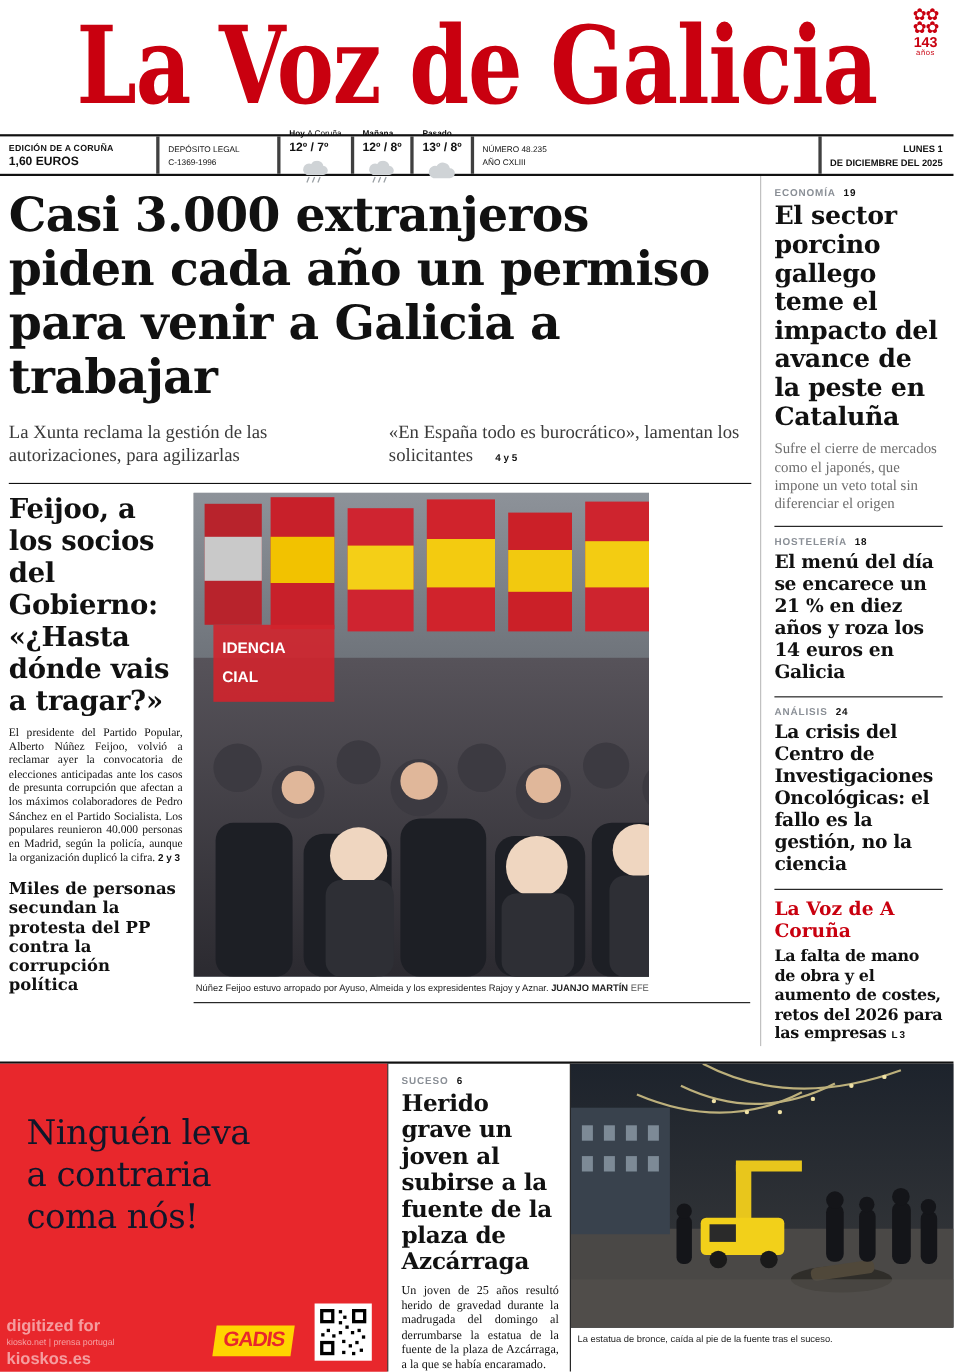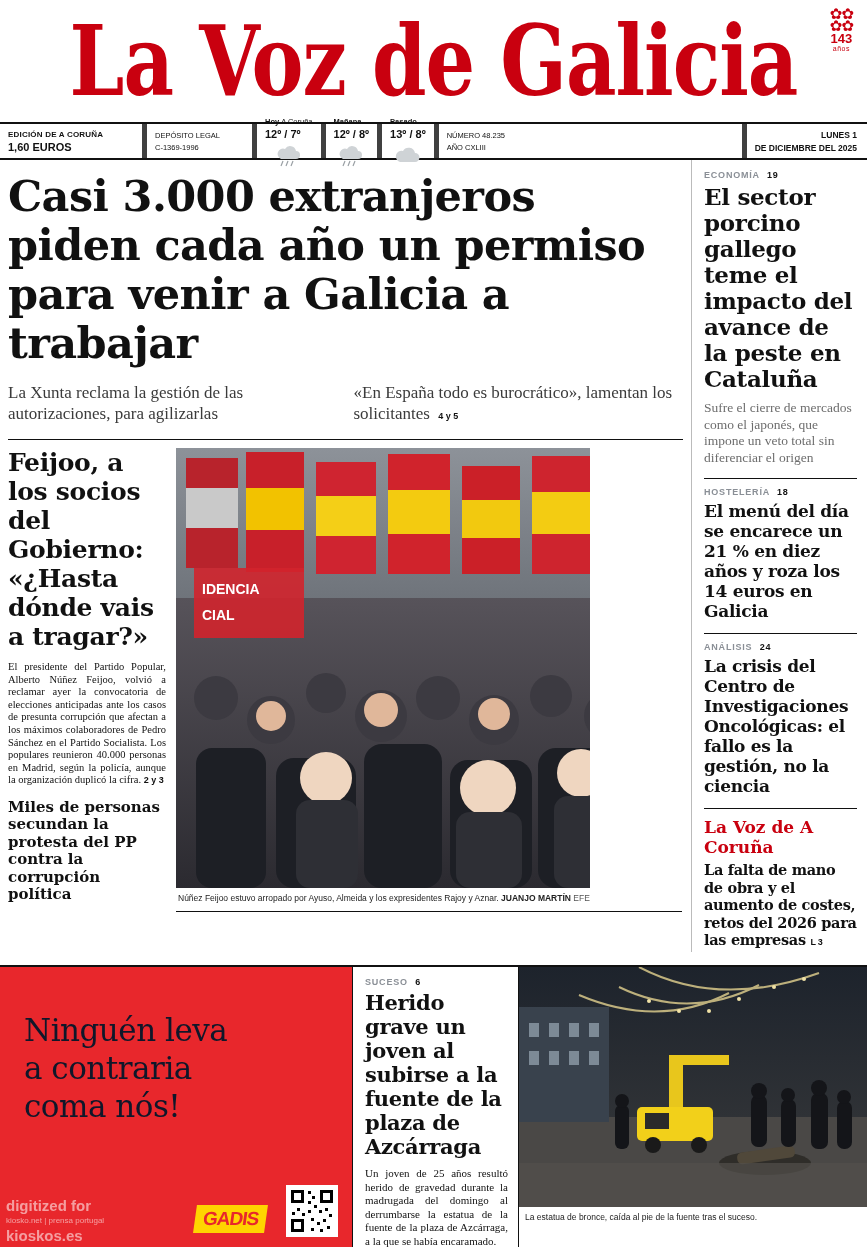--- a/index.html
+++ b/index.html
@@ -42,21 +42,21 @@
   .infobar {
     border-top: 2px solid #111;
     border-bottom: 2px solid #111;
     height: 38px;
     display: flex; align-items: stretch;
     font-family: "Liberation Sans", sans-serif;
     font-size: 8px;
     color: #111;
   }
   .infocell { display:flex; flex-direction:column; justify-content:center; padding: 0 8px; }
-  .infocell + .infocell { border-left: 5px solid #404040; }
+  .infocell + .infocell { border-left: 3px solid #404040; }
   .edition { width: 142px; }
   .edition .l1 { font-weight:700; font-size: 8px; letter-spacing:.2px;}
   .edition .l2 { font-weight:700; font-size: 11px; margin-top:2px;}
   .deposito { width: 110px; text-align:left; }
   .deposito .l1 { font-size: 7.5px; }
   .deposito .l2 { font-size: 7.5px; margin-top:3px; }
   .wx { display:flex; align-items:center; gap:6px; padding: 0 8px; }
   .wx .txt .lbl { font-size: 7.5px; font-weight:700; }
   .wx .txt .lbl span.norm { font-weight:400; }
   .wx .txt .tmp { font-size: 11px; font-weight:700; margin-top:2px; }
@@ -89,21 +89,21 @@
     display: flex; gap: 18px; margin-top: 14px; padding-bottom: 12px;
   }
   .lead-subs .s {
     flex: 1;
     font-size: 17px;
     line-height: 21px;
     color: #3b3b3b;
   }
   .pagref {
     font-family: "Liberation Sans", sans-serif;
-    font-weight: 700; font-size: 9px; color:#111; margin-left: 4px;
+    font-weight: 700; font-size: 9px; color:#111; margin-left: 16px;
   }
   .rule { border-top: 1px solid #111; margin: 0 8px; }
 
   
   .second { display: flex; padding: 8px 8px 0 8px; }
   .sec-col { width: 168px; padding-right: 10px; }
   .sec-col h2 {
     margin: 0;
     font-family: "DejaVu Serif", serif;
     font-weight: 700;

